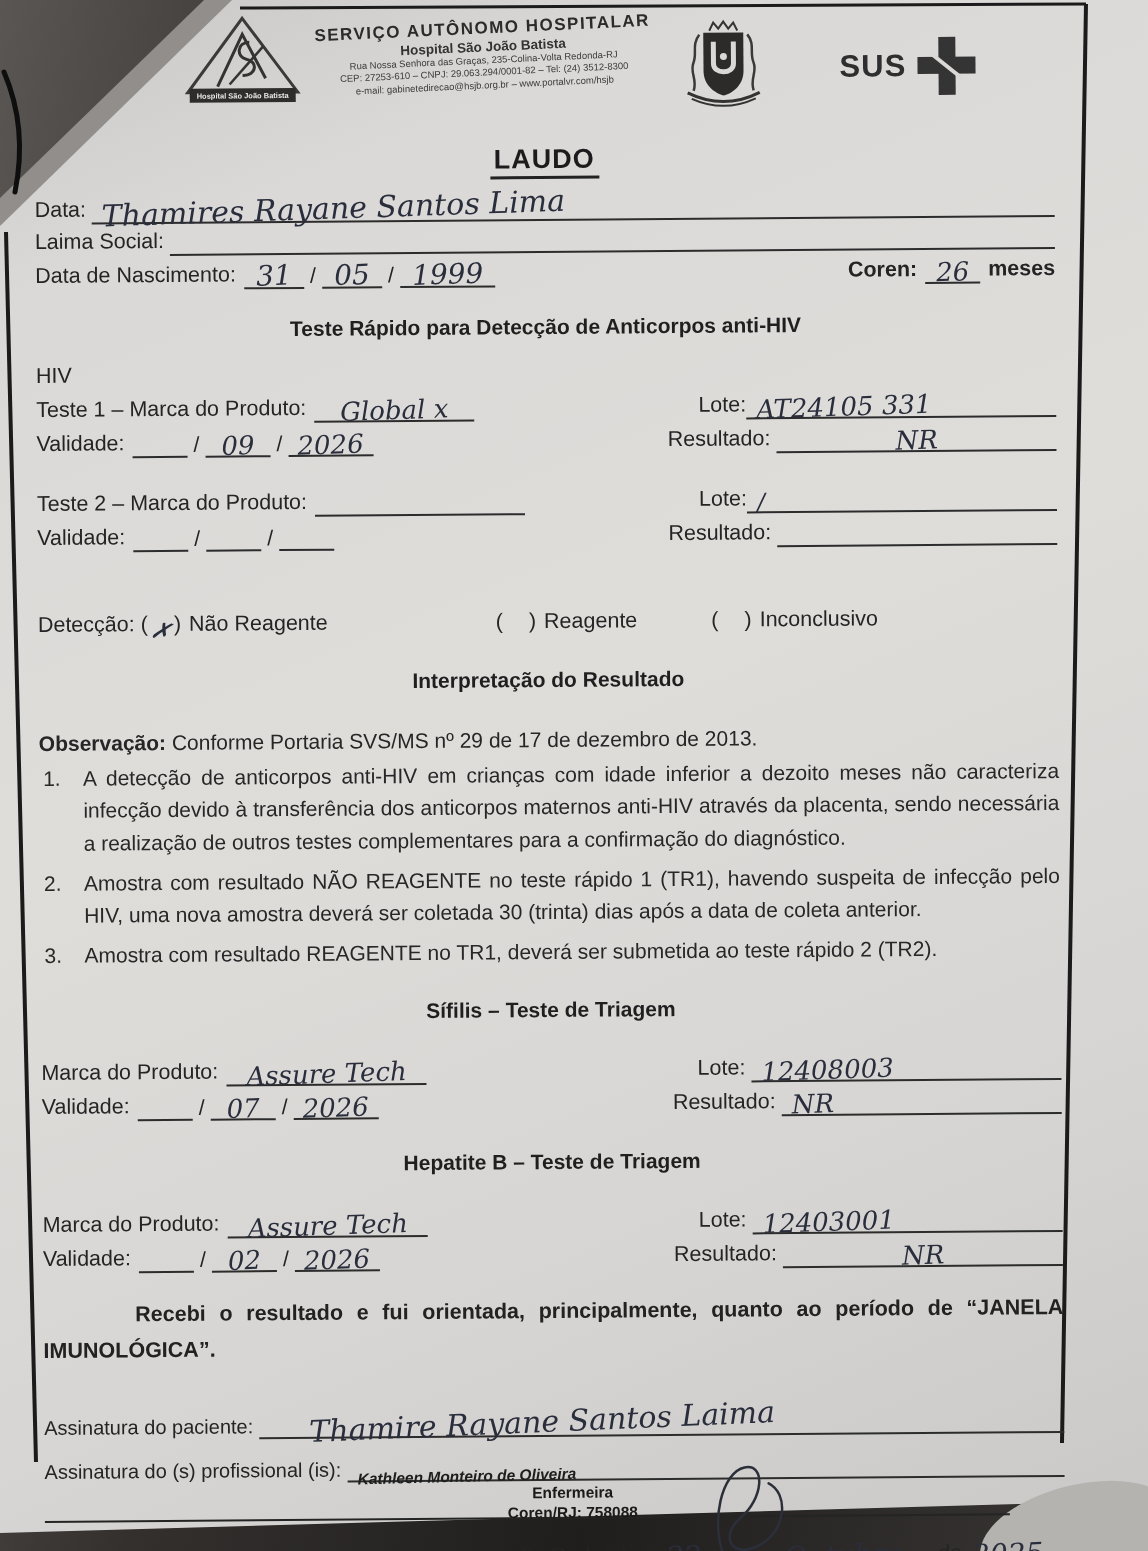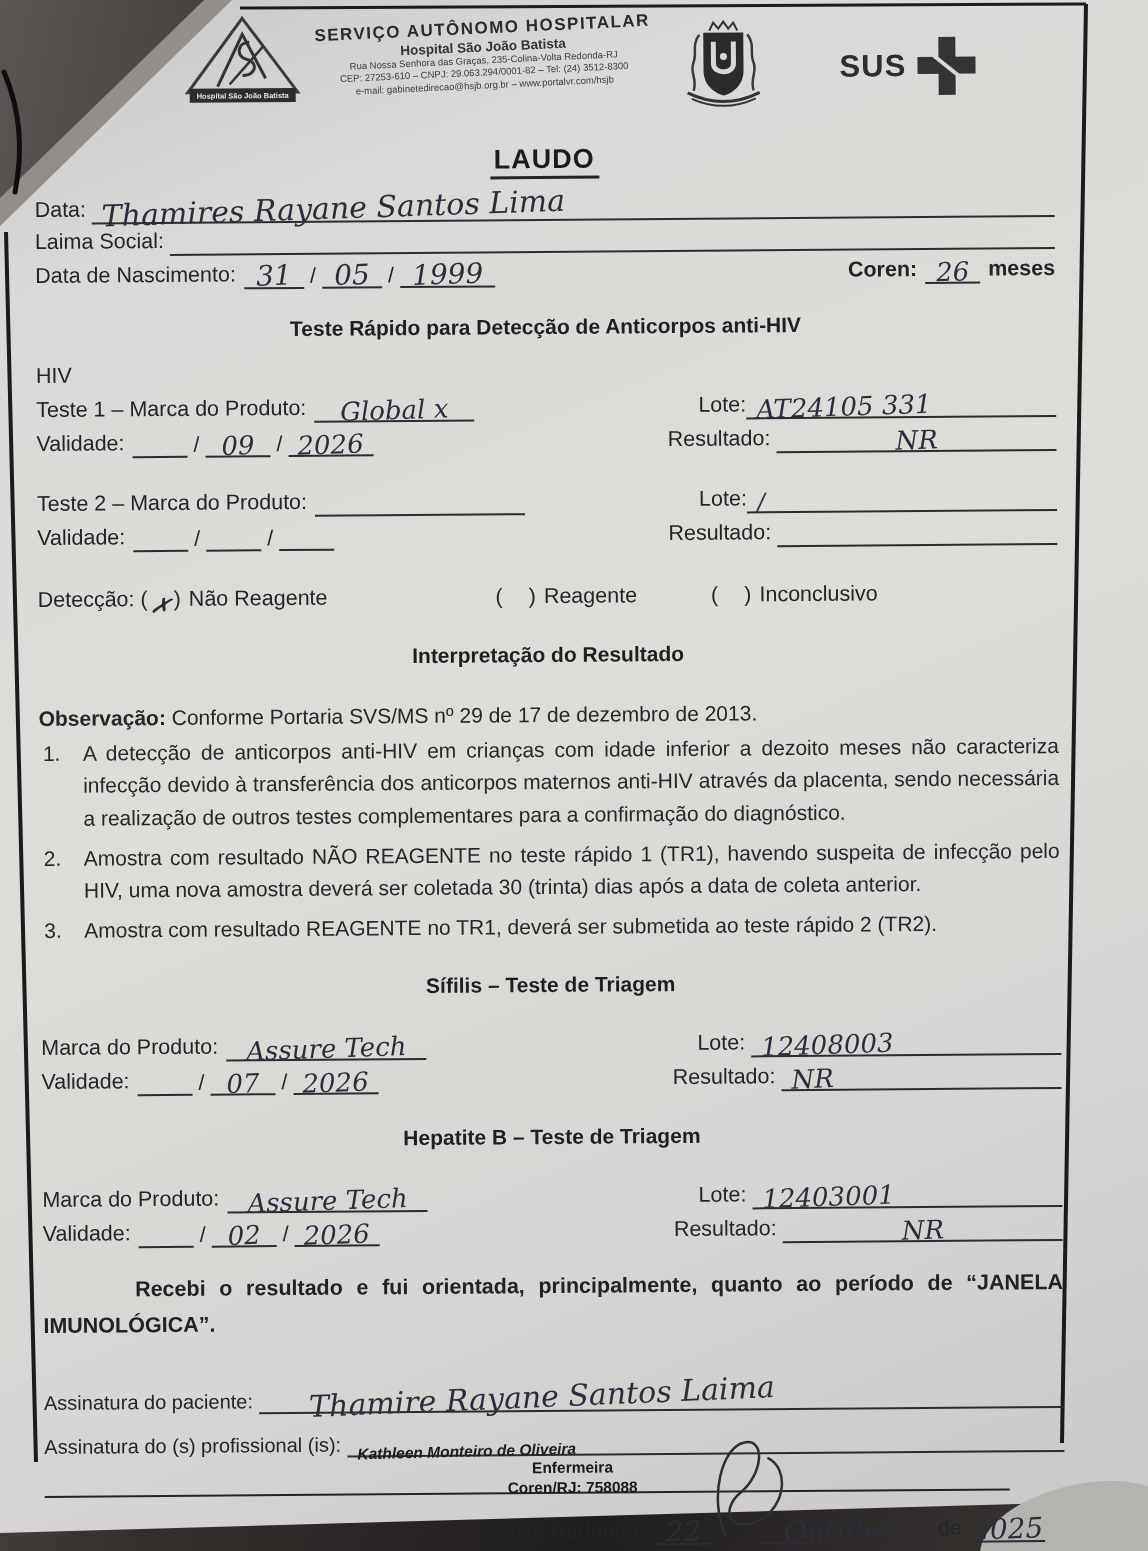--- a/index.html
+++ b/index.html
@@ -230,21 +230,21 @@
     <span class="opt" style="margin-left:6px;">
       <span class="lbl">(</span>
       <span class="mark hand">✗</span>
       <span class="lbl">)</span>
       <span class="lbl" style="margin-left:8px;">Não Reagente</span>
     </span>
     <span class="opt" style="margin-left:168px;">
       <span class="lbl">(</span>
       <span class="mark-empty"></span>
       <span class="lbl">)</span>
-      <span class="lbl" style="margin-left:8px;">Reagente</span>
+      <span class="lbl" style="margin-left:8px;margin-top:25px;">Reagente</span>
     </span>
     <span class="opt" style="margin-left:74px;">
       <span class="lbl">(</span>
       <span class="mark-empty"></span>
       <span class="lbl">)</span>
       <span class="lbl" style="margin-left:8px;">Inconclusivo</span>
     </span>
   </div>
 
   <div class="sec" style="margin-top:32px;">Interpretação do Resultado</div>

